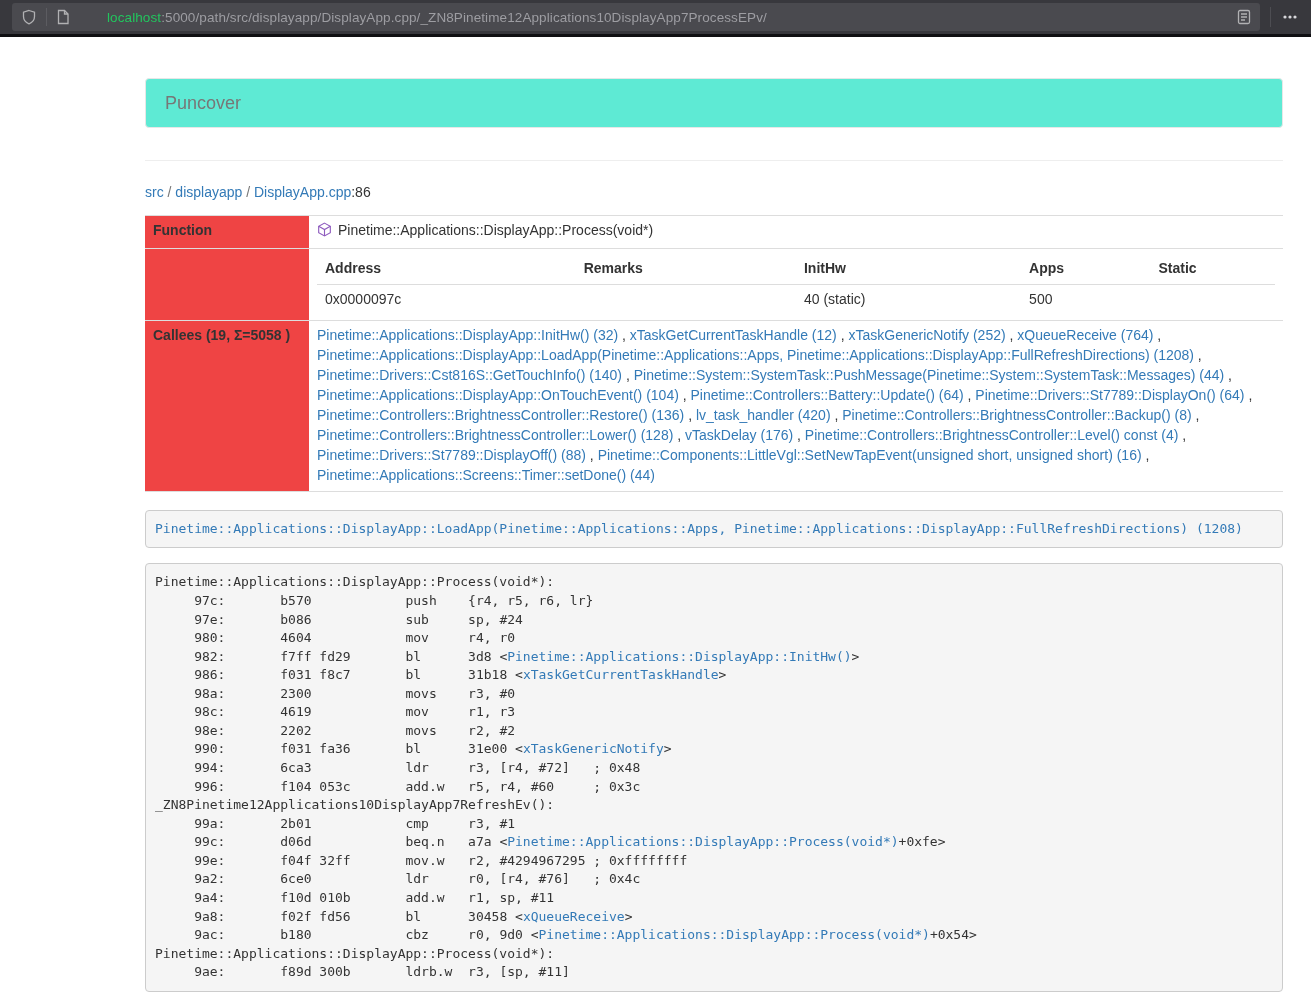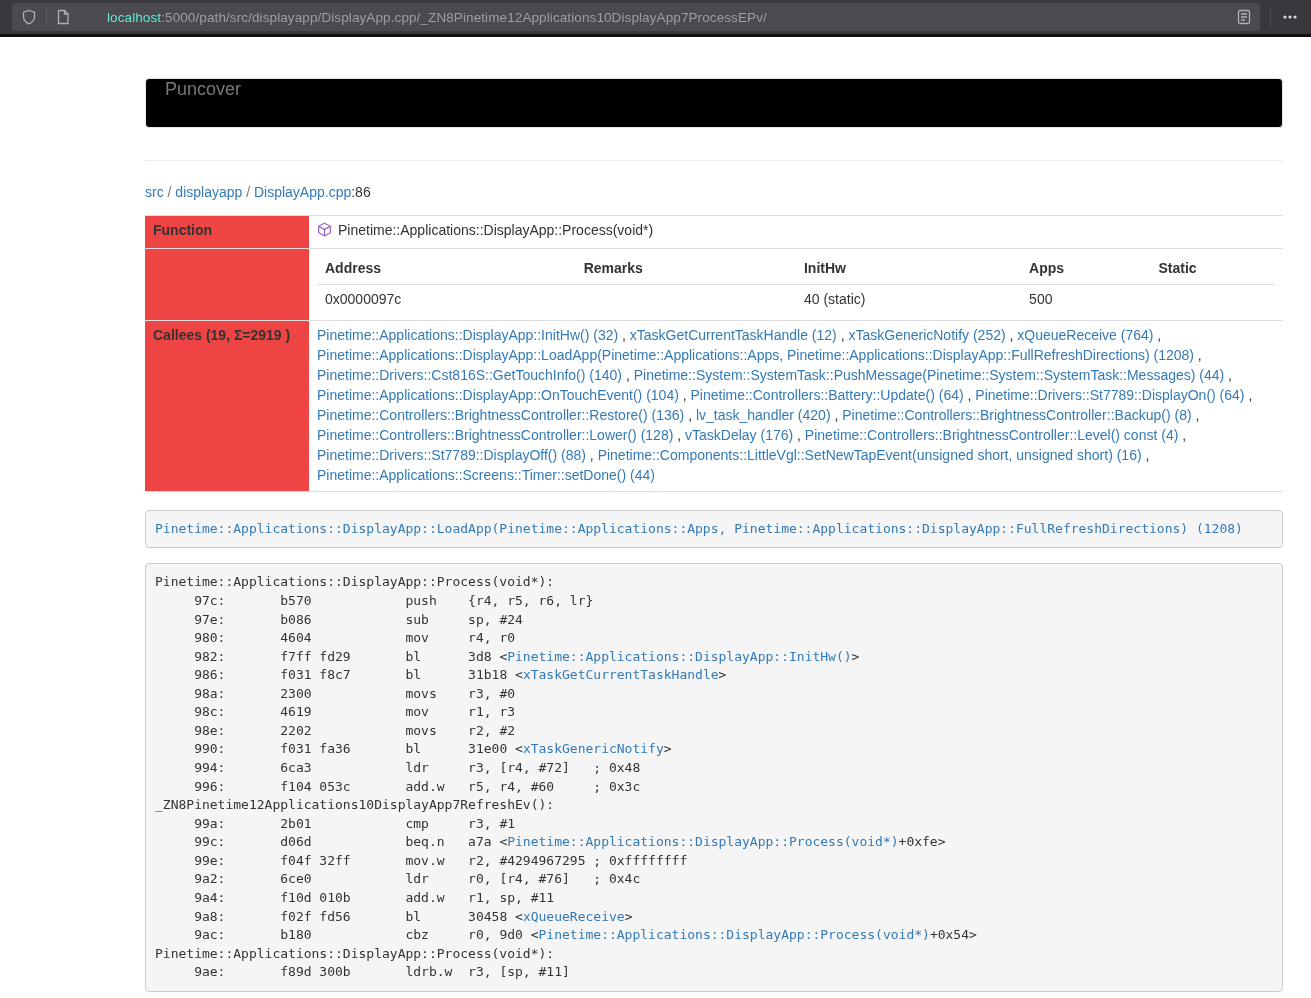--- a/index.html
+++ b/index.html
@@ -10,28 +10,28 @@
   
   .chrome { height:34px; background:#38383d; border-bottom:3px solid #0f0f12;
     display:flex; align-items:center; padding:0 12px; }
   .urlbar { flex:1; height:28px; background:#4a4a4f; border-radius:3px;
     display:flex; align-items:center; padding:0 9px; min-width:0; }
   .chrome-icon { display:inline-flex; align-items:center; justify-content:center; }
   .vsep { width:1px; height:18px; background:#5c5c61; margin:0 9px; flex:none; }
   .vsep2 { width:1px; height:20px; background:#4d4d52; margin:0 10px; flex:none; }
   .url-text { font-size:13.5px; margin-left:9px; flex:1; white-space:nowrap;
     overflow:hidden; letter-spacing:.1px; }
-  .url-host { color:#5eead4;padding-left:28px; }
+  .url-host { color:#22c55e;padding-left:28px; }
   .url-path { color:#9d9da2; }
 
   
   .page { margin-left:145px; width:1138px; padding-top:41px; }
 
-  .navbar { height:48px; background:#000000; border:1px solid #e7e7e7;
-    border-radius:4px; display:flex; padding:0 19px; }
+  .navbar { height:48px; background:#5eead4; border:1px solid #e7e7e7;
+    border-radius:4px; display:flex; align-items:center; padding:0 19px; }
   .brand { font-size:18px; color:#777; }
 
   hr.rule { border:none; border-top:1px solid #eee; margin:32px 0 0 0; }
 
   .breadcrumb { margin-top:21px; font-size:14px; line-height:20px; }
   a, .lnk { color:#337ab7; text-decoration:none; cursor:pointer; }
   .bc-sep { color:#777; }
   .bc-suffix { color:#333; }
 
   
@@ -139,21 +139,21 @@
                   <td></td>
                   <td>40 (static)</td>
                   <td>500</td>
                   <td></td>
                 </tr>
               </tbody>
           </table>
         </td>
       </tr>
       <tr>
-        <th>Callees (19, Σ=2919 )</th>
+        <th>Callees (19, Σ=5058 )</th>
         <td id="callees"><a class="lnk">Pinetime::Applications::DisplayApp::InitHw() (32)</a><span> , </span><a class="lnk">xTaskGetCurrentTaskHandle (12)</a><span> , </span><a class="lnk">xTaskGenericNotify (252)</a><span> , </span><a class="lnk">xQueueReceive (764)</a><span> , </span><a class="lnk">Pinetime::Applications::DisplayApp::LoadApp(Pinetime::Applications::Apps, Pinetime::Applications::DisplayApp::FullRefreshDirections) (1208)</a><span> , </span><a class="lnk">Pinetime::Drivers::Cst816S::GetTouchInfo() (140)</a><span> , </span><a class="lnk">Pinetime::System::SystemTask::PushMessage(Pinetime::System::SystemTask::Messages) (44)</a><span> , </span><a class="lnk">Pinetime::Applications::DisplayApp::OnTouchEvent() (104)</a><span> , </span><a class="lnk">Pinetime::Controllers::Battery::Update() (64)</a><span> , </span><a class="lnk">Pinetime::Drivers::St7789::DisplayOn() (64)</a><span> , </span><a class="lnk">Pinetime::Controllers::BrightnessController::Restore() (136)</a><span> , </span><a class="lnk">lv_task_handler (420)</a><span> , </span><a class="lnk">Pinetime::Controllers::BrightnessController::Backup() (8)</a><span> , </span><a class="lnk">Pinetime::Controllers::BrightnessController::Lower() (128)</a><span> , </span><a class="lnk">vTaskDelay (176)</a><span> , </span><a class="lnk">Pinetime::Controllers::BrightnessController::Level() const (4)</a><span> , </span><a class="lnk">Pinetime::Drivers::St7789::DisplayOff() (88)</a><span> , </span><a class="lnk">Pinetime::Components::LittleVgl::SetNewTapEvent(unsigned short, unsigned short) (16)</a><span> , </span><a class="lnk">Pinetime::Applications::Screens::Timer::setDone() (44)</a></td>
       </tr>
     </tbody>
   </table>
 
   <pre class="hl"><a class="lnk">Pinetime::Applications::DisplayApp::LoadApp(Pinetime::Applications::Apps, Pinetime::Applications::DisplayApp::FullRefreshDirections) (1208)</a></pre>
 
   <pre class="asm" id="asm"><div class="asm-line">Pinetime::Applications::DisplayApp::Process(void*):</div><div class="asm-line">     97c:	b570      	push	{r4, r5, r6, lr}</div><div class="asm-line">     97e:	b086      	sub	sp, #24</div><div class="asm-line">     980:	4604      	mov	r4, r0</div><div class="asm-line">     982:	f7ff fd29 	bl	3d8 &lt;<a class="lnk">Pinetime::Applications::DisplayApp::InitHw()</a>&gt;</div><div class="asm-line">     986:	f031 f8c7 	bl	31b18 &lt;<a class="lnk">xTaskGetCurrentTaskHandle</a>&gt;</div><div class="asm-line">     98a:	2300      	movs	r3, #0</div><div class="asm-line">     98c:	4619      	mov	r1, r3</div><div class="asm-line">     98e:	2202      	movs	r2, #2</div><div class="asm-line">     990:	f031 fa36 	bl	31e00 &lt;<a class="lnk">xTaskGenericNotify</a>&gt;</div><div class="asm-line">     994:	6ca3      	ldr	r3, [r4, #72]	; 0x48</div><div class="asm-line">     996:	f104 053c 	add.w	r5, r4, #60	; 0x3c</div><div class="asm-line">_ZN8Pinetime12Applications10DisplayApp7RefreshEv():</div><div class="asm-line">     99a:	2b01      	cmp	r3, #1</div><div class="asm-line">     99c:	d06d      	beq.n	a7a &lt;<a class="lnk">Pinetime::Applications::DisplayApp::Process(void*)</a>+0xfe&gt;</div><div class="asm-line">     99e:	f04f 32ff 	mov.w	r2, #4294967295	; 0xffffffff</div><div class="asm-line">     9a2:	6ce0      	ldr	r0, [r4, #76]	; 0x4c</div><div class="asm-line">     9a4:	f10d 010b 	add.w	r1, sp, #11</div><div class="asm-line">     9a8:	f02f fd56 	bl	30458 &lt;<a class="lnk">xQueueReceive</a>&gt;</div><div class="asm-line">     9ac:	b180      	cbz	r0, 9d0 &lt;<a class="lnk">Pinetime::Applications::DisplayApp::Process(void*)</a>+0x54&gt;</div><div class="asm-line">Pinetime::Applications::DisplayApp::Process(void*):</div><div class="asm-line">     9ae:	f89d 300b 	ldrb.w	r3, [sp, #11]</div></pre>
 
 </div>

